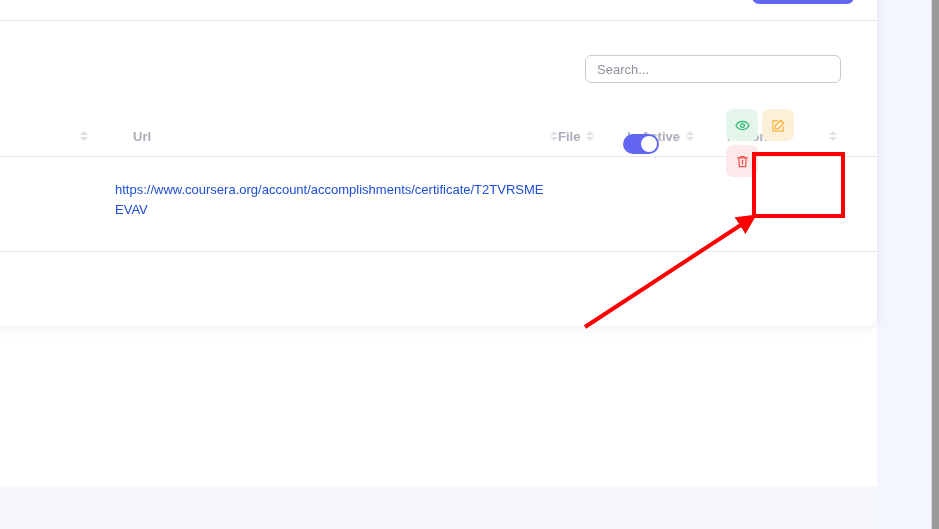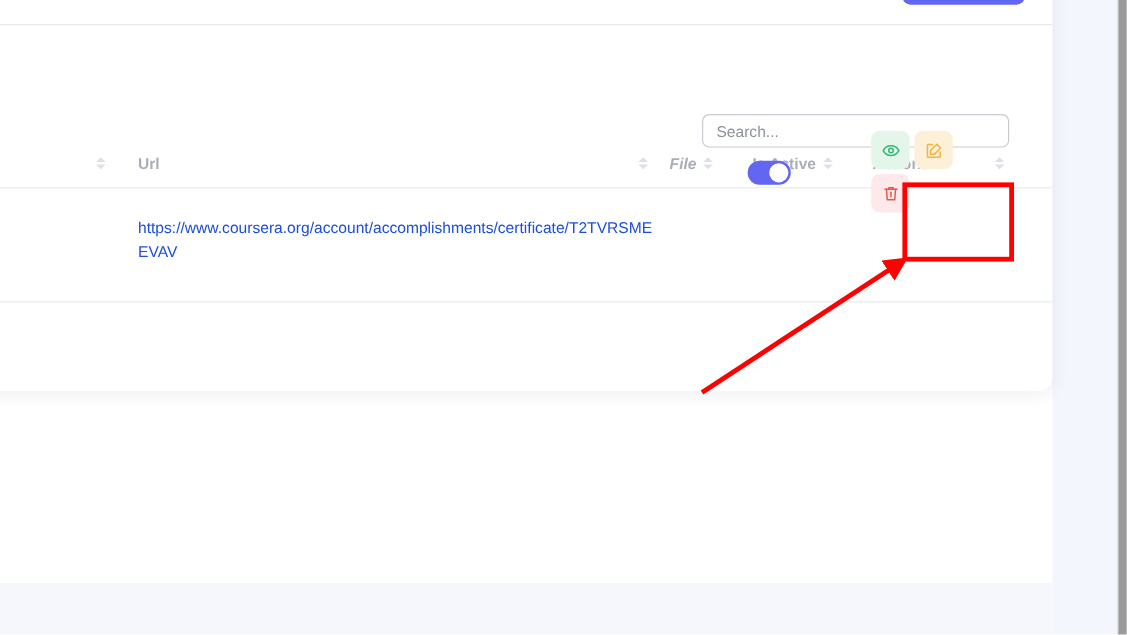--- a/index.html
+++ b/index.html
@@ -84,21 +84,21 @@
     position: absolute;
     left: 0; top: 80px;
     width: 897px; height: 1px;
     background: #e7e8ec;
   }
 
   
   .search-wrap {
     position: absolute;
     left: 605px; top: 115px;
-    width: 256px; height: 28px; margin-top: 40px;
+    width: 256px; height: 28px;
   }
   .search-input {
     width: 256px; height: 28px;
     border: 1px solid #c9cbd2;
     border-radius: 6px;
     padding: 0 11px;
     font-size: 13px;
     font-family: "Liberation Sans", sans-serif;
     color: #2b2f36;
     background: #fff;
@@ -249,29 +249,29 @@
 
       <div class="thead">
         <div class="th" style="left:-100px; width:208px;">
 
           <span class="sort-ico" style="margin-left:auto;">
             <span class="up"></span>
               <span class="dn"></span>
           </span>
         </div>
 
-        <div class="th" style="left:135px; width:425px;">
+        <div class="th" style="left:153px; width:425px;">
           <span>Url</span>
           <span class="sort-ico" style="margin-left:auto;">
             <span class="up"></span>
               <span class="dn"></span>
           </span>
         </div>
 
-        <div class="th" style="left:578px;font-style:italic;">
+        <div class="th" style="left:578px;">
           <span>File</span>
           <span class="sort-ico">
             <span class="up"></span>
               <span class="dn"></span>
           </span>
         </div>
 
         <div class="th" style="left:647px;">
           <span>Is Active</span>
           <span class="sort-ico">

